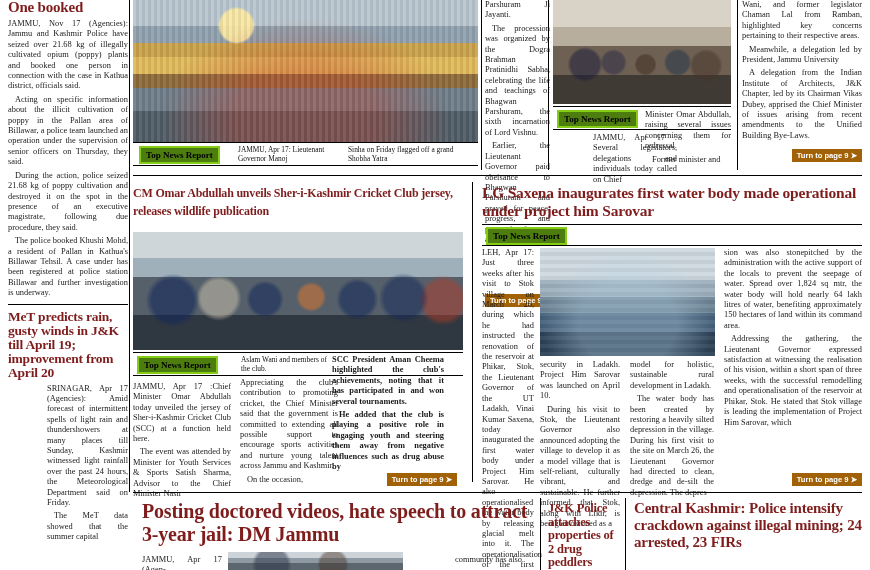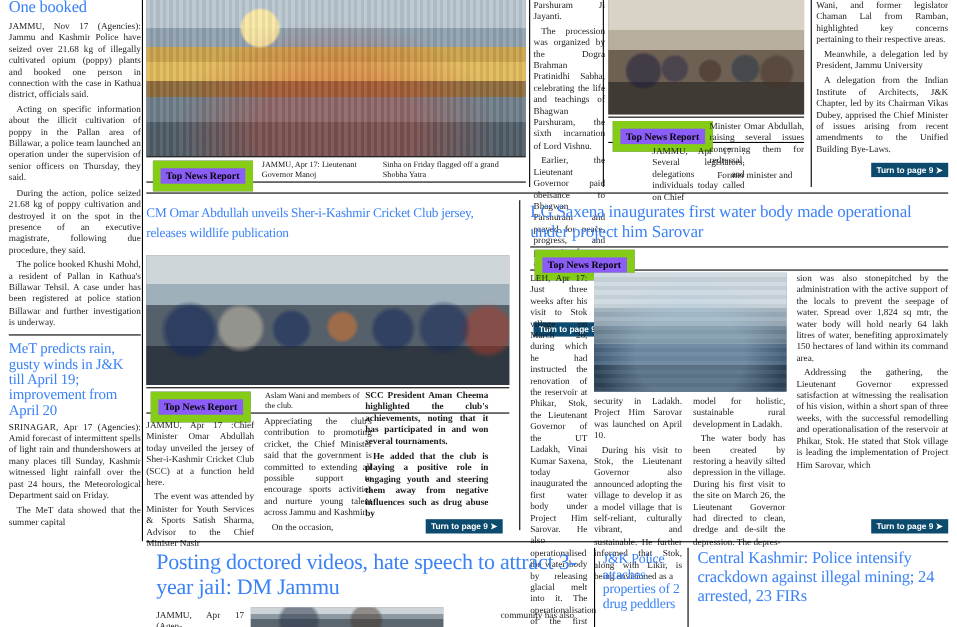--- a/index.html
+++ b/index.html
@@ -20,32 +20,32 @@
     line-height:10.4px;
     text-align:justify;
     color:#1a1a1a;
   }
   .col-text p{margin:0 0 3px 0;text-indent:7px;}
   .col-text p.noind{text-indent:0;}
 
   
   .tnr{
     display:inline-block;
-    background:#8b5cf6;
-    border:7px solid #84cc16;
+    background:#4d7c0f;
+    border:2px solid #84cc16;
     padding:2px 5px 2px 5px;
     font-family:"Liberation Serif", serif;
     font-weight:bold;
     font-size:9px;
     color:#000;
   }
 
   .turnpage{
     display:inline-block;
-    background:#0c4a6e;
+    background:#a16207;
     color:#fff;
     font-family:"Liberation Sans", sans-serif;
     font-weight:bold;
     font-size:7.6px;
     padding:2px 5px;
     white-space:nowrap;
   }
 
   .rule{background:#000;}
 
@@ -56,22 +56,22 @@
   }
   .cap{
     font-family:"Liberation Serif", serif;
     font-size:7.4px;
     line-height:8.6px;
     color:#111;
   }
 
   .headline{
     font-family:"Liberation Serif", serif;
-    font-weight:normal;
-    color:#3b82f6;
+    font-weight:bold;
+    color:#7f1d1d;
     letter-spacing:-0.2px;
   }
 
   
   .p-chariot{
     background:
       radial-gradient(circle at 30% 18%, rgba(255,235,160,.9) 0 6%, rgba(0,0,0,0) 7%),
       linear-gradient(180deg,#b9c6cf 0 18%, #8fa0ad 18% 30%, #caa24a 30% 40%, #e0b95a 40% 52%, #8d6a3a 52% 62%, #6d7d89 62% 78%, #4f5c66 78% 100%),
       #7b8894;
   }
@@ -142,21 +142,21 @@
   <div style="position:absolute;left:8px;top:0px;width:120px;">
     <div class="headline" style="font-size:15px;line-height:15px;">One booked</div>
     <div class="col-text" style="margin-top:4px;">
       <p class="noind">JAMMU, Nov 17 (Agencies): Jammu and Kashmir Police have seized over 21.68 kg of illegally cultivated opium (poppy) plants and booked one person in connection with the case in Kathua district, officials said.</p>
       <p>Acting on specific information about the illicit cultivation of poppy in the Pallan area of Billawar, a police team launched an operation under the supervision of senior officers on Thursday, they said.</p>
       <p>During the action, police seized 21.68 kg of poppy cultivation and destroyed it on the spot in the presence of an executive magistrate, following due procedure, they said.</p>
       <p>The police booked Khushi Mohd, a resident of Pallan in Kathua's Billawar Tehsil. A case under has been registered at police station Billawar and further investigation is underway.</p>
     </div>
     <div class="rule" style="height:1px;margin:5px 0 5px 0;"></div>
     <div class="headline" style="font-size:13.5px;line-height:14px;">MeT predicts rain, gusty winds in J&amp;K till April 19; improvement from April 20</div>
-    <div class="col-text" style="margin-top:4px;">
+    <div class="col-text" style="margin-top:4px;margin-left:39px;">
       <p class="noind">SRINAGAR, Apr 17 (Agencies): Amid forecast of intermittent spells of light rain and thundershowers at many places till Sunday, Kashmir witnessed light rainfall over the past 24 hours, the Meteorological Department said on Friday.</p>
       <p>The MeT data showed that the summer capital</p>
     </div>
   </div>
 
   <div class="photo p-chariot" style="position:absolute;left:133px;top:0px;width:345px;height:142px;"></div>
 
   <div style="position:absolute;left:133px;top:142px;width:345px;height:22px;border-top:1px solid #000;border-bottom:1px solid #000;">
     <div style="position:absolute;left:6px;top:3px;" class="tnr">Top News Report</div>
     <div class="cap" style="position:absolute;left:105px;top:3px;width:105px;">JAMMU, Apr 17: Lieutenant Governor Manoj</div>

